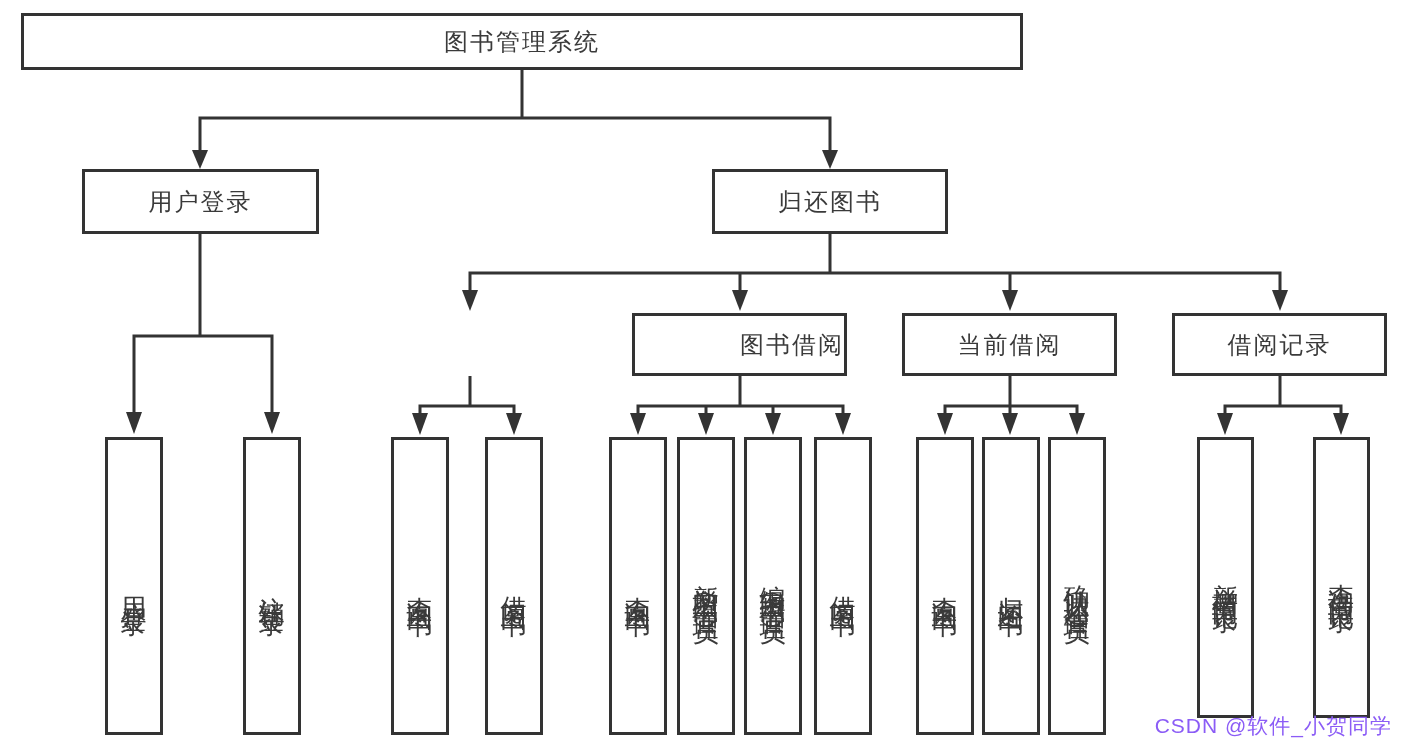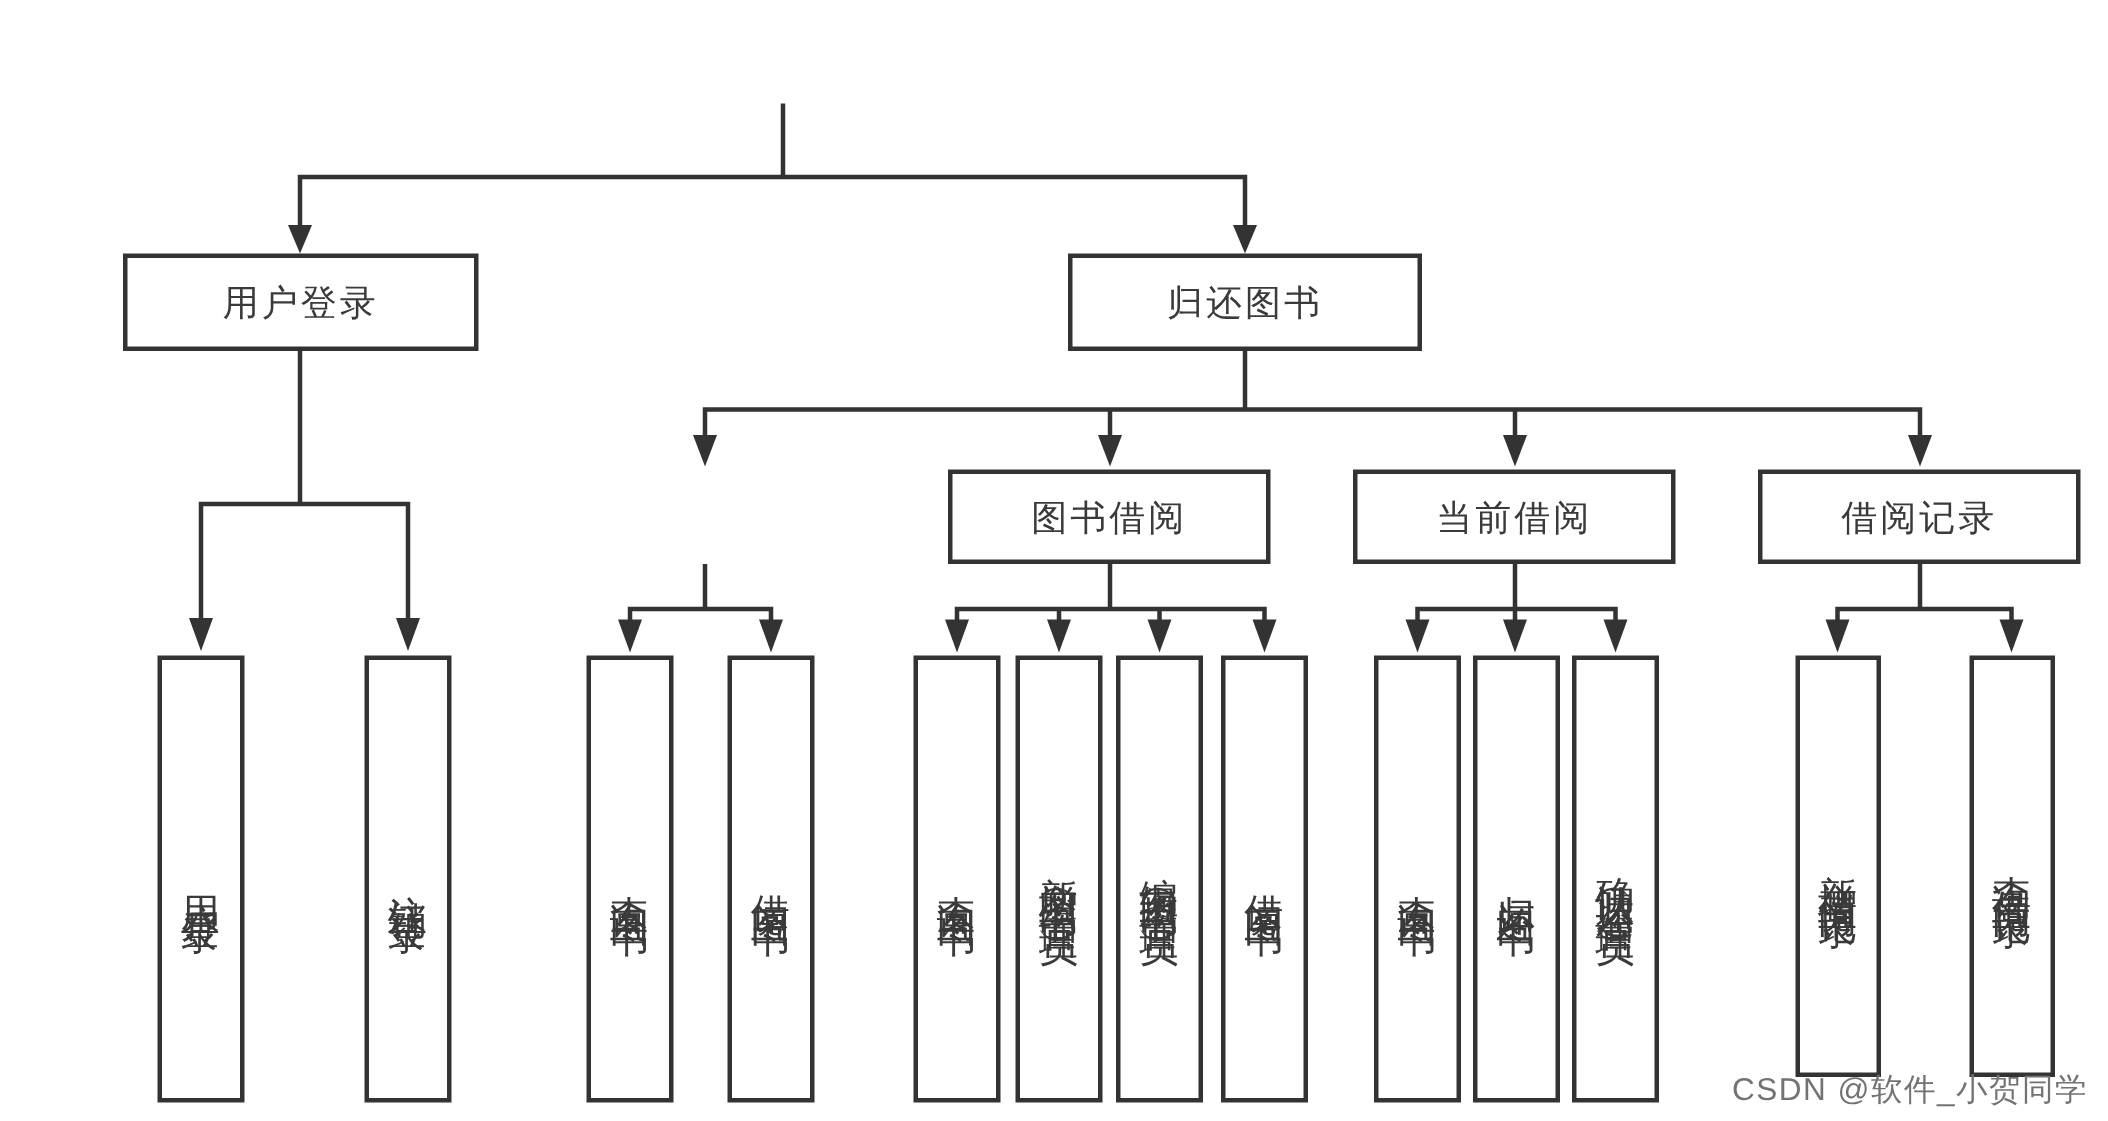--- a/index.html
+++ b/index.html
@@ -12,21 +12,21 @@
     position:absolute; background:#ffffff; border:3px solid #333333; box-sizing:border-box;
     display:flex; align-items:center; justify-content:center;
   }
   .hbox span { font-size:24px; letter-spacing:2px; white-space:nowrap; }
   .vbox span {
     writing-mode:vertical-rl; text-orientation:mixed;
     font-size:26px; letter-spacing:5px; line-height:1; white-space:nowrap;
   }
   .watermark {
     position:absolute; top:712px; right:13px; font-size:21px; letter-spacing:1px;
-    color:#737373; z-index:5; white-space:nowrap;
+    color:#8b5cf6; z-index:5; white-space:nowrap;
   }
 </style>
 </head>
 <body>
 
 <div class="canvas">
 
   <svg class="connector-layer" viewBox="0 0 1405 747" xmlns="http://www.w3.org/2000/svg">
     <g stroke="#333333" stroke-width="3" fill="none">
 
@@ -60,29 +60,32 @@
       <polygon points="765,413 781,413 773,435"></polygon>
       <polygon points="835,413 851,413 843,435"></polygon>
       <polygon points="937,413 953,413 945,435"></polygon>
       <polygon points="1002,413 1018,413 1010,435"></polygon>
       <polygon points="1069,413 1085,413 1077,435"></polygon>
       <polygon points="1217,413 1233,413 1225,435"></polygon>
       <polygon points="1333,413 1349,413 1341,435"></polygon>
     </g>
   </svg>
 
+  <div class="box hbox" style="left:21px; top:13px; width:1002px; height:57px;">
+    <span>图书管理系统</span>
+  </div>
 
   <div class="box hbox" style="left:82px; top:169px; width:237px; height:65px;">
     <span>用户登录</span>
   </div>
   <div class="box hbox" style="left:712px; top:169px; width:236px; height:65px;">
     <span>归还图书</span>
   </div>
 
-  <div class="box hbox" style="left:632px; top:313px; width:215px; height:63px;">
+  <div class="box hbox" style="left:632px; top:313px; width:215px; height:63px;justify-content:flex-end;">
     <span>图书借阅</span>
   </div>
   <div class="box hbox" style="left:902px; top:313px; width:215px; height:63px;">
     <span>当前借阅</span>
   </div>
   <div class="box hbox" style="left:1172px; top:313px; width:215px; height:63px;text-align:center;">
     <span>借阅记录</span>
   </div>
 
   <div class="box vbox" style="left:105px; top:437px; width:58px; height:298px;">

